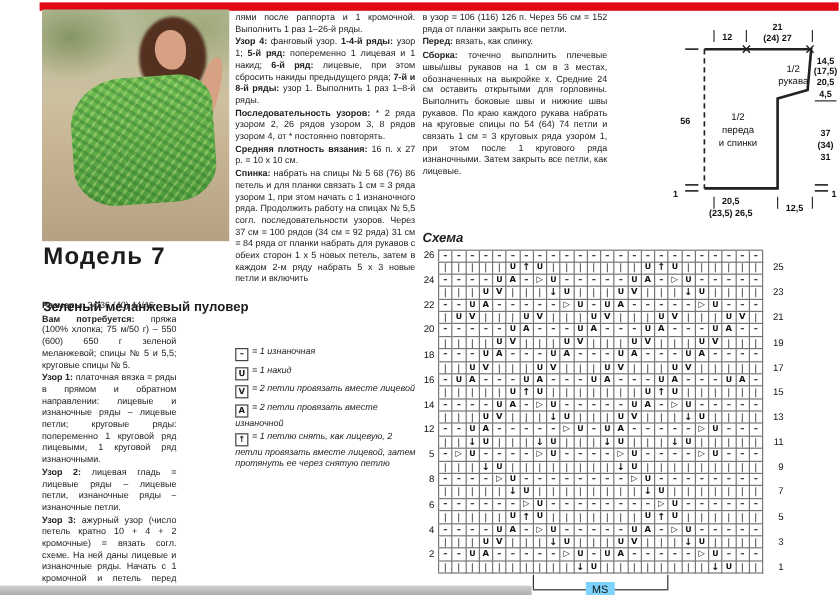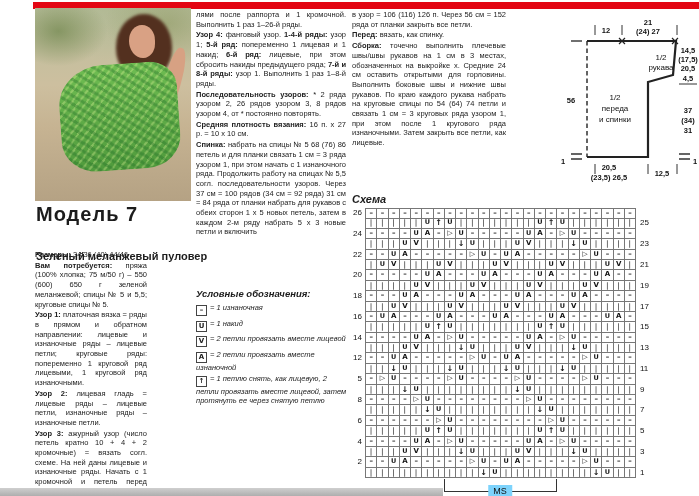--- a/index.html
+++ b/index.html
@@ -41,21 +41,21 @@
   .litem{font-size:7.5px;line-height:9.2px;font-style:italic;margin-bottom:2.5px}
   .lsym{display:inline-block;width:9px;height:9px;border:1px solid #444;font-style:normal;
         font-family:"DejaVu Sans",sans-serif;font-size:7px;line-height:9px;text-align:center;
         vertical-align:-2px;margin-right:3px;font-weight:bold;background:#fff}
 
   .chart-h{position:absolute;left:352px;top:193px;font-size:11px;font-weight:bold;font-style:italic}
   .chart{position:absolute;left:348px;top:208px;width:310px;height:213px}
   .crow{display:flex;height:10.4px}
   .rnum{width:17px;font-size:8px;line-height:10.4px;color:#111}
   .rnum.l{text-align:right;padding-right:3px;box-sizing:border-box}
-  .rnum.r{text-align:left;padding-left:4px;box-sizing:border-box}
+  .rnum.r{text-align:right;padding-left:4px;box-sizing:border-box}
   .cells{display:flex;border-left:1px solid #777}
   .crow:first-child .cells{border-top:1px solid #777}
   .cell{width:11.25px;height:10.4px;border-right:1px solid #777;border-bottom:1px solid #777;
         box-sizing:border-box;font-family:"DejaVu Sans",sans-serif;font-size:7px;line-height:9.5px;
         text-align:center;color:#111;overflow:hidden}
   .g-k{font-size:7.5px}
   .g-p{font-weight:bold}
   .g-o{font-size:6.5px;font-weight:bold}
   .g-V{font-size:7px;font-weight:bold}
   .g-v,.g-I{font-size:8px;font-weight:bold;line-height:9px}
@@ -103,21 +103,20 @@
     <p><b>Средняя плотность вязания:</b><span> 16 п. x 27 р. = 10 x 10 см.</span></p>
     <p><b>Спинка:</b><span> набрать на спицы № 5 68 (76) 86 петель и для планки связать 1 см = 3 ряда узором 1, при этом начать с 1 изнаночного ряда. Продолжить работу на спицах № 5,5 согл. последовательности узоров. Через 37 см = 100 рядов (34 см = 92 ряда) 31 см = 84 ряда от планки набрать для рукавов с обеих сторон 1 х 5 новых петель, затем в каждом 2-м ряду набрать 5 х 3 новые петли и включить</span></p>
   </div>
 <div id="pcol3" class="tcol">
     <p><span>в узор = 106 (116) 126 п. Через 56 см = 152 ряда от планки закрыть все петли.</span></p>
     <p><b>Перед:</b><span> вязать, как спинку.</span></p>
     <p><b>Сборка:</b><span> точечно выполнить плечевые швы/швы рукавов на 1 см в 3 местах, обозначенных на выкройке х. Средние 24 см оставить открытыми для горловины. Выполнить боковые швы и нижние швы рукавов. По краю каждого рукава набрать на круговые спицы по 54 (64) 74 петли и связать 1 см = 3 круговых ряда узором 1, при этом после 1 кругового ряда изнаночными. Затем закрыть все петли, как лицевые.</span></p>
   </div>
 
 <div class="legend">
-  <div class="legend-h">Условные обозначения:</div>
   <div id="legend-items">
       <div class="litem"><span class="lsym">–</span><span>= 1 изнаночная</span></div>
       <div class="litem"><span class="lsym">U</span><span>= 1 накид</span></div>
       <div class="litem"><span class="lsym">V</span><span>= 2 петли провязать вместе лицевой</span></div>
       <div class="litem"><span class="lsym">A</span><span>= 2 петли провязать вместе изнаночной</span></div>
       <div class="litem"><span class="lsym">↑</span><span>= 1 петлю снять, как лицевую, 2 петли провязать вместе лицевой, затем протянуть ее через снятую петлю</span></div>
     </div>
 </div>
 
 <div class="chart-h">Схема</div>

